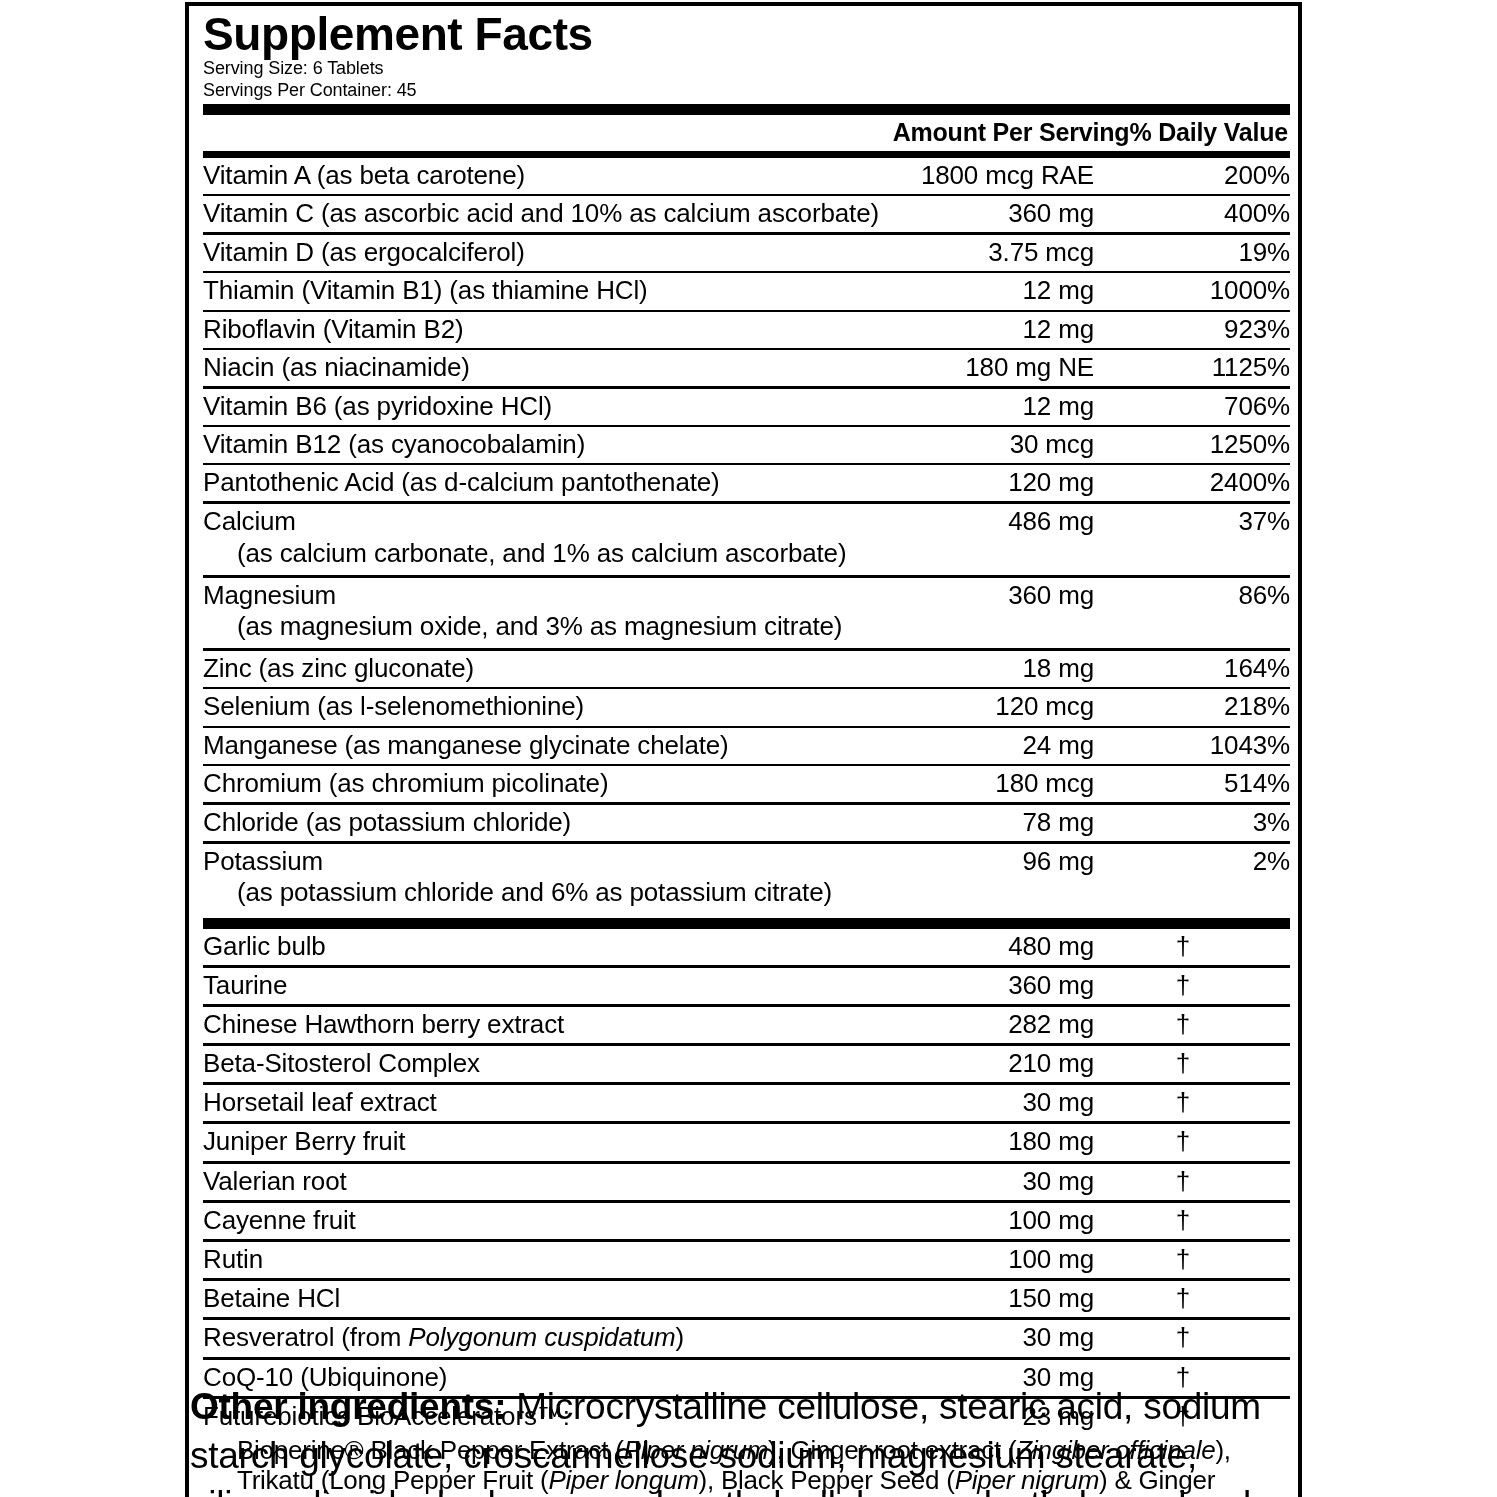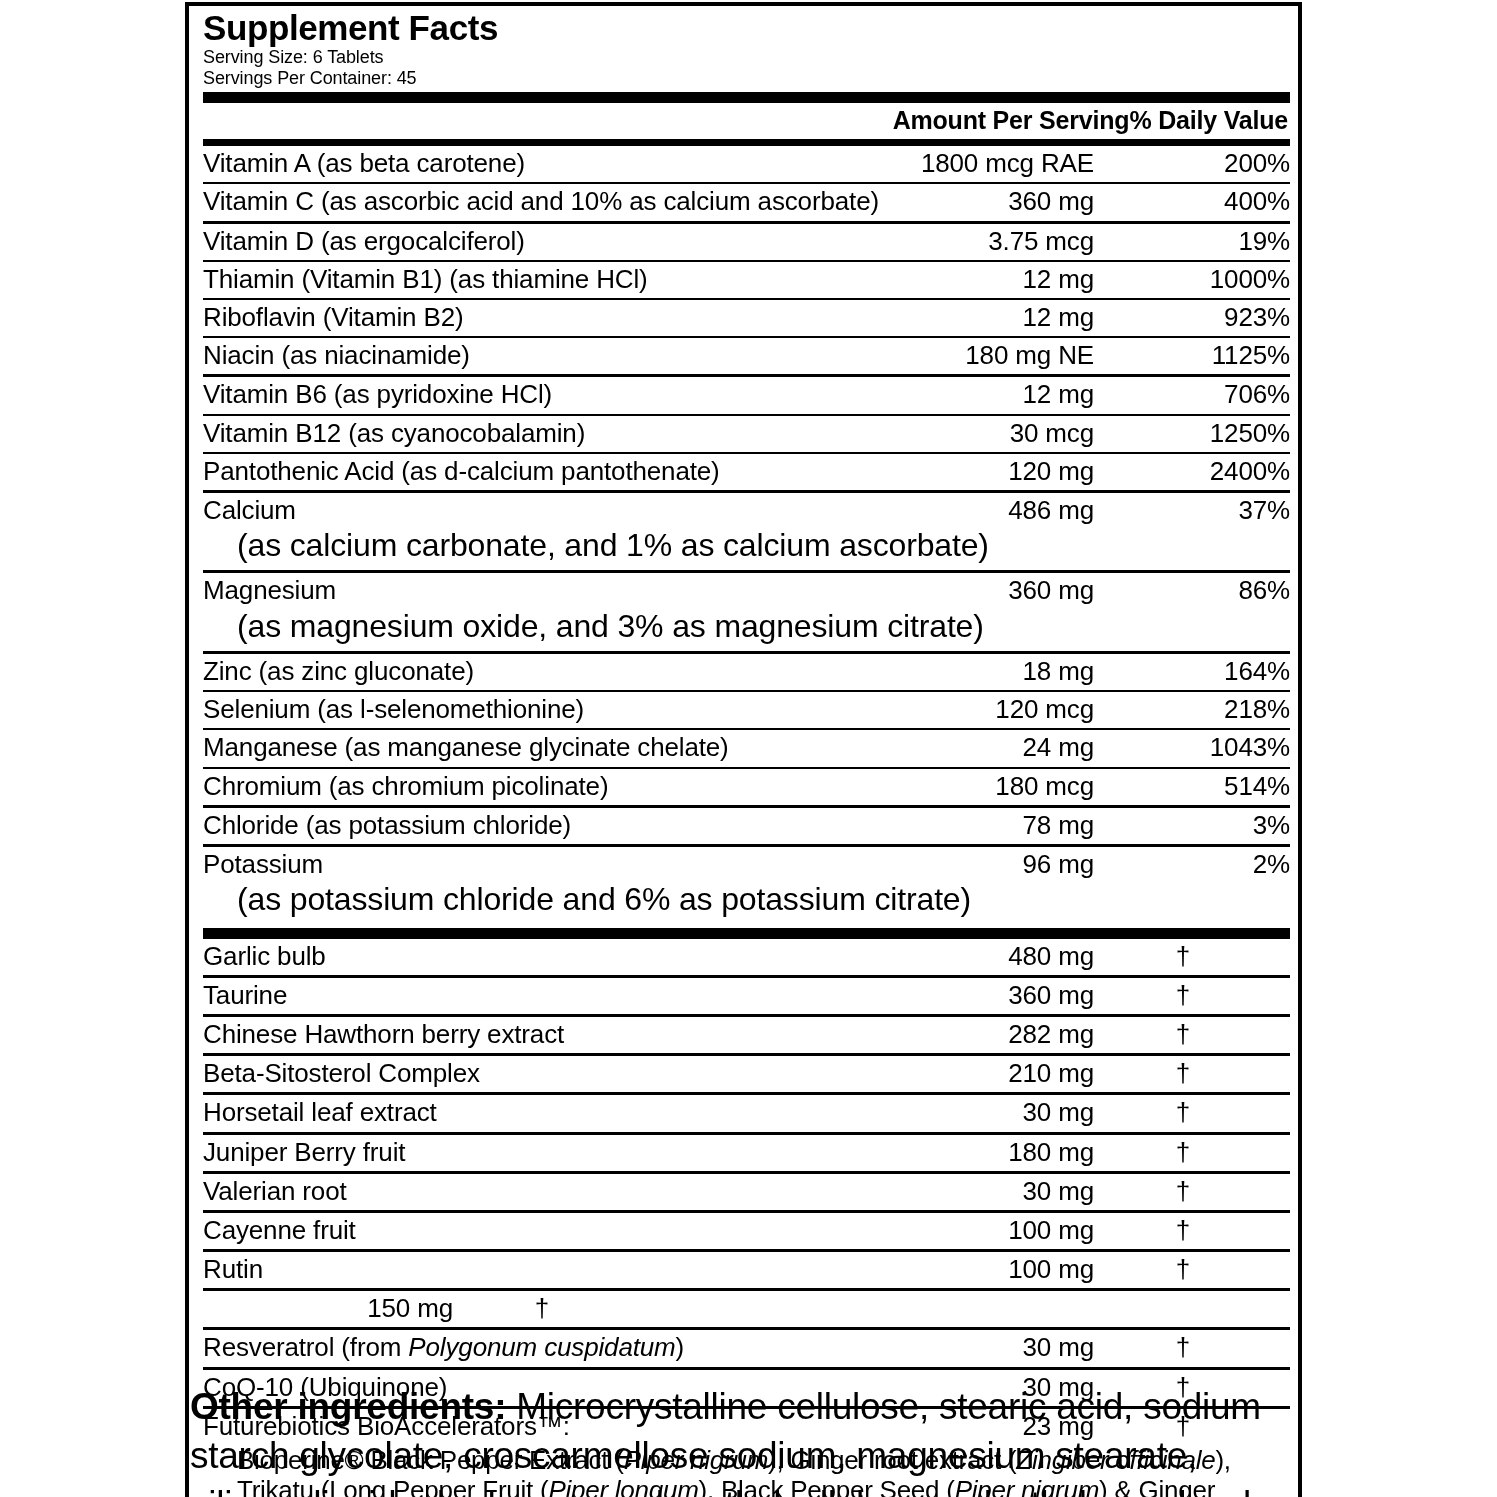--- a/index.html
+++ b/index.html
@@ -28,21 +28,21 @@
     border: 4px solid #000;
     background: #fff;
   }
 
   .panel-inner {
     padding: 0 8px 0 14px;
   }
 
   
   .sf-title {
-    font-size: 35px;
+    font-size: 46px;
     font-weight: bold;
     line-height: 1.05;
     letter-spacing: -0.4px;
     padding-top: 4px;
   }
   .sf-serving {
     font-size: 18px;
     line-height: 1.18;
     letter-spacing: -0.1px;
   }
@@ -102,21 +102,21 @@
     font-size: 25px;
     font-weight: bold;
     letter-spacing: -0.2px;
     padding: 3px 0 4px 0;
   }
   .hdr-row .left { flex: 1 1 auto; text-align: right; }
   .hdr-row .right { flex: 0 0 auto; padding-right: 2px; }
 
   
   .subline {
-    font-size: 32px;
+    font-size: 26px;
     line-height: 1.2;
     letter-spacing: -0.15px;
     padding: 0 0 4px 34px;
   }
 
   
   .stackrow { padding: 2px 0 2px 0; }
   .stackrow .row { padding: 0; }
 
   
@@ -360,20 +360,21 @@
         <div class="rule-herb"></div>
 
         <div class="row">
           <div class="name">Rutin</div>
           <div class="amt">100 mg</div>
           <div class="dv dagger">†</div>
         </div>
         <div class="rule-herb"></div>
 
         <div class="row">
+          <div class="name">Betaine HCl</div>
           <div class="amt">150 mg</div>
           <div class="dv dagger">†</div>
         </div>
         <div class="rule-herb"></div>
 
         <div class="row">
           <div class="name"><span>Resveratrol (from </span><i>Polygonum cuspidatum</i><span>)</span></div>
           <div class="amt">30 mg</div>
           <div class="dv dagger">†</div>
         </div>

